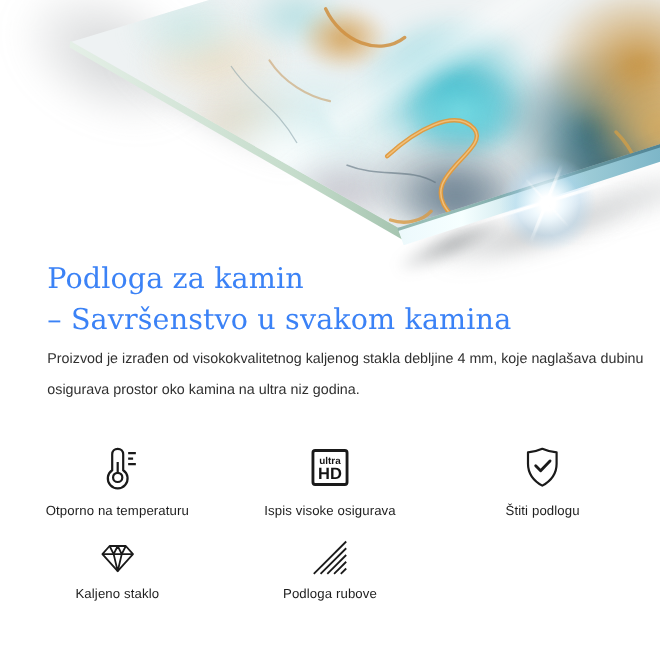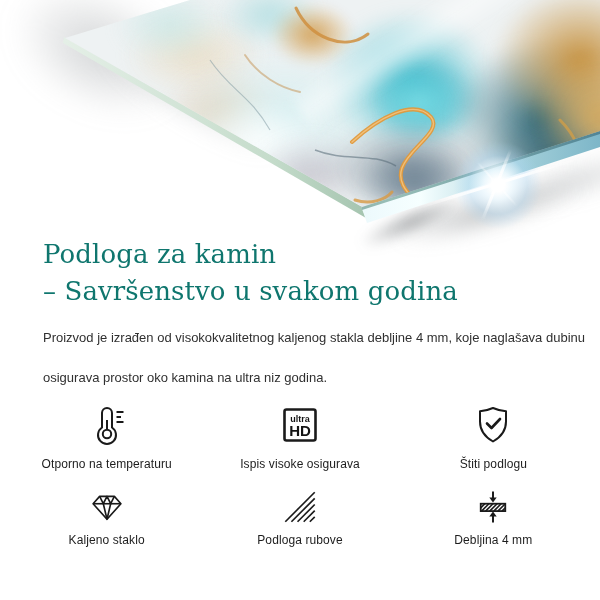--- a/index.html
+++ b/index.html
@@ -61,24 +61,24 @@
   .sp-glow{left:452px;top:139px;width:92px;height:92px;border-radius:50%;
     background:radial-gradient(circle,#ffffff 10%,rgba(240,250,255,.9) 22%,rgba(170,215,245,.35) 45%,rgba(170,215,245,0) 68%);}
   .sp-ray-long{left:412px;top:182px;width:170px;height:3px;transform:rotate(-17deg);filter:blur(.5px);
     background:linear-gradient(90deg,rgba(255,255,255,0),#fff 40%,#fff 60%,rgba(255,255,255,0));}
   .sp-ray-steep{left:495px;top:147px;width:3px;height:76px;transform:rotate(22deg);filter:blur(.5px);
     background:linear-gradient(180deg,rgba(255,255,255,0),#fff 40%,#fff 60%,rgba(255,255,255,0));}
   .sp-ray-d{left:467px;top:183px;width:60px;height:2px;transform:rotate(48deg);opacity:.8;filter:blur(.5px);
     background:linear-gradient(90deg,rgba(255,255,255,0),#fff 45%,#fff 55%,rgba(255,255,255,0));}
 
   
-  .title{position:absolute;left:43px;top:236px;color:#0f766e;
+  .title{position:absolute;left:43px;top:236px;color:#3b82f6;
     font-family:"DejaVu Serif","Liberation Serif",serif;font-size:26px;line-height:37px;font-weight:400;letter-spacing:.1px;}
   .desc{position:absolute;left:43px;top:312px;color:#303030;font-size:13px;line-height:27.5px;}
-  .desc div{white-space:nowrap;margin-top:12px;}
+  .desc div{white-space:nowrap;}
 
   
   .features{position:absolute;left:10px;right:10px;top:403px;display:grid;
     grid-template-columns:1fr 1fr 1fr;row-gap:18px;}
   .feature{display:flex;flex-direction:column;align-items:center;}
   .feature .icon{height:46px;display:flex;align-items:flex-start;}
   .feature .icon svg{width:44px;height:44px;}
   .feature.small .icon{height:36px;}
   .feature.small .icon svg{width:36px;height:36px;}
   .feature .label{margin-top:8px;font-size:12px;color:#1d1d1d;letter-spacing:.1px;}
@@ -135,21 +135,21 @@
     </div>
 
     <div class="sp-glow"></div>
     <div class="sp-ray-long"></div>
     <div class="sp-ray-steep"></div>
     <div class="sp-ray-d"></div>
   </div>
 
   <div class="title">
     <div>Podloga za kamin</div>
-    <div>– Savršenstvo u svakom godina</div>
+    <div>– Savršenstvo u svakom kamina</div>
   </div>
 
   <div class="desc">
     <div>Proizvod je izrađen od visokokvalitetnog kaljenog stakla debljine 4 mm, koje naglašava dubinu</div>
     <div>osigurava prostor oko kamina na ultra niz godina.</div>
   </div>
 
   <div class="features">
 
     <div class="feature">
@@ -205,36 +205,15 @@
           <line x1="4" y1="40" x2="40" y2="4"></line>
           <line x1="11.5" y1="40" x2="40" y2="11.5"></line>
           <line x1="19" y1="40" x2="40" y2="19"></line>
           <line x1="26.5" y1="40" x2="40" y2="26.5"></line>
           <line x1="34" y1="40" x2="40" y2="34"></line>
         </svg>
       </div>
       <div class="label">Podloga rubove</div>
     </div>
 
-    <div class="feature small">
-      <div class="icon">
-        <svg viewBox="0 0 44 44">
-          <rect x="7" y="18" width="30" height="9" stroke-width="2.2"></rect>
-          <g stroke-width="2">
-            <line x1="7" y1="23" x2="12" y2="18"></line>
-            <line x1="8" y1="27" x2="17" y2="18"></line>
-            <line x1="13" y1="27" x2="22" y2="18"></line>
-            <line x1="18" y1="27" x2="27" y2="18"></line>
-            <line x1="23" y1="27" x2="32" y2="18"></line>
-            <line x1="28" y1="27" x2="37" y2="18"></line>
-            <line x1="33" y1="27" x2="37" y2="23"></line>
-          </g>
-          <line x1="22" y1="3" x2="22" y2="11" stroke-width="2.4"></line>
-          <polygon points="17.5,10.5 26.5,10.5 22,16.5" fill="#1a1a1a" stroke="none"></polygon>
-          <line x1="22" y1="41" x2="22" y2="33" stroke-width="2.4"></line>
-          <polygon points="17.5,33.5 26.5,33.5 22,27.5" fill="#1a1a1a" stroke="none"></polygon>
-        </svg>
-      </div>
-      <div class="label">Debljina 4 mm</div>
-    </div>
 
   </div>
 </div>
 
 </body></html>

